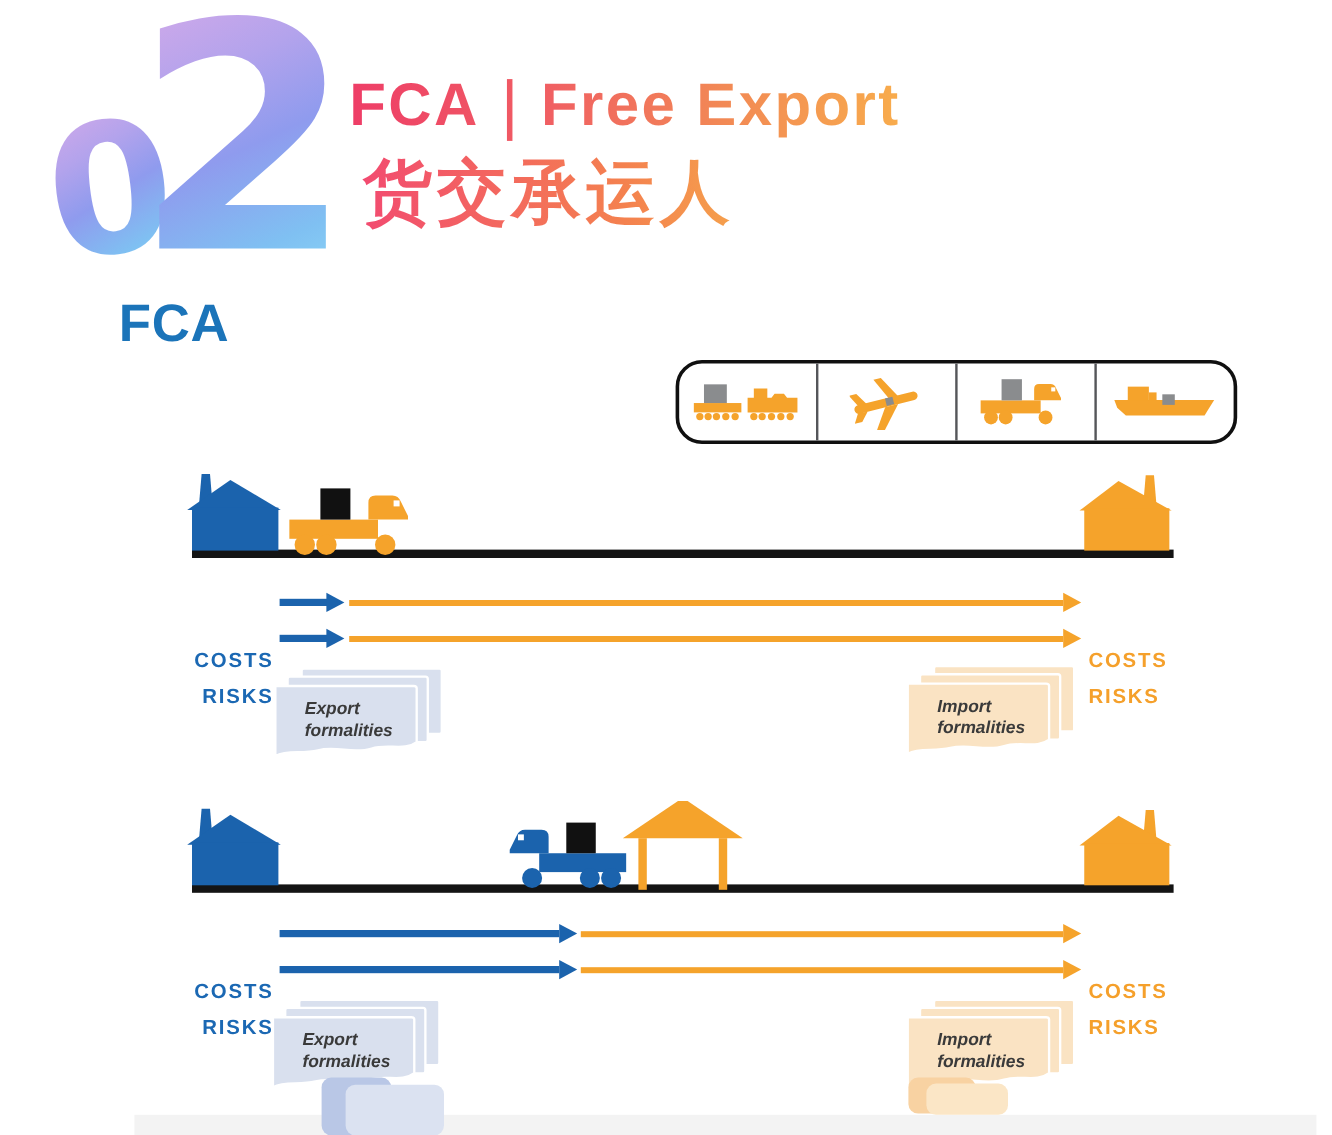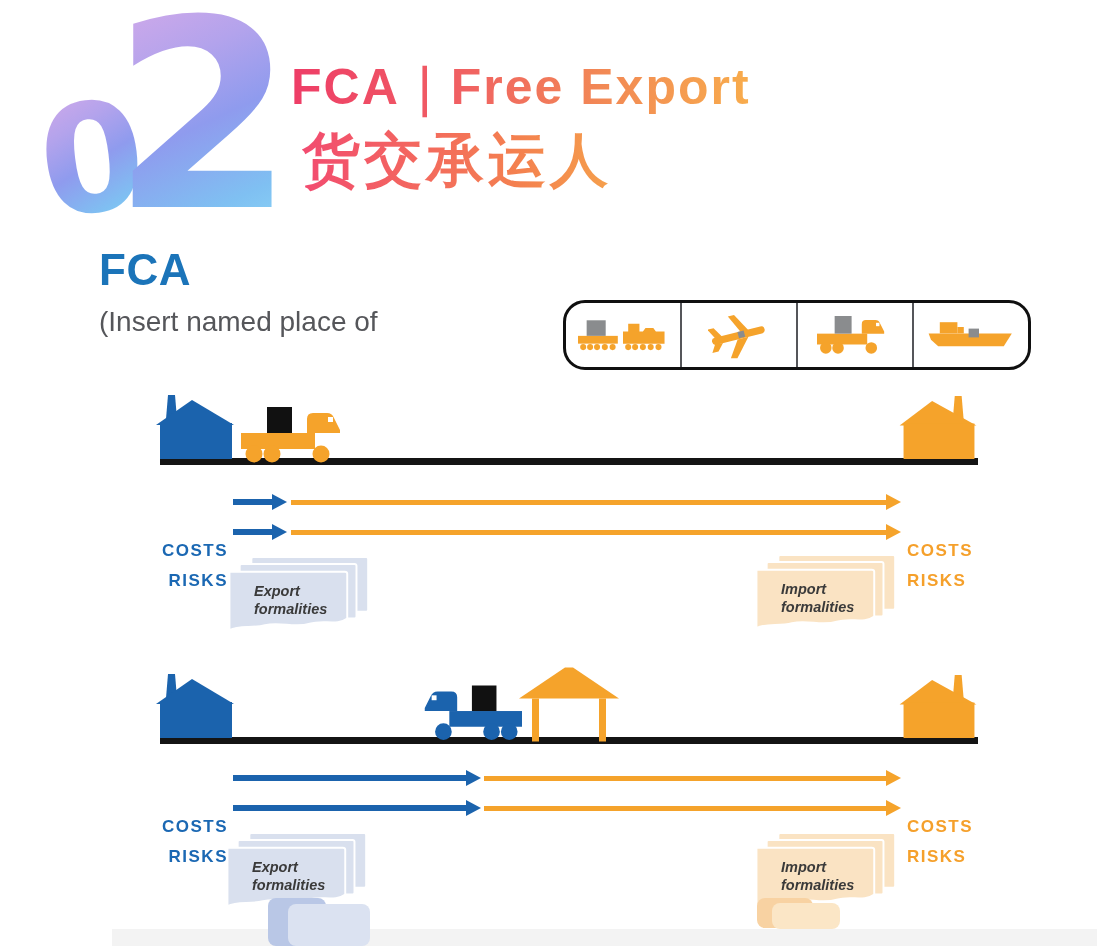--- a/index.html
+++ b/index.html
@@ -65,21 +65,20 @@
 
   <div class="balloon balloon-zero">0</div>
   <div class="balloon balloon-two">2</div>
   <div class="title-grad title-en">FCA｜Free Export</div>
   <div class="title-grad title-zh">货交承运人</div>
 
   <div class="abs term-row">
     <span class="term-code">FCA</span>
   </div>
   <div class="abs term-sub">
-    <div>(Insert named place of</div>
   </div>
 
   <div class="abs modes-box">
     <div class="mode-cell">
       <svg width="90" height="42" viewBox="0 0 104 44">
         <g fill="#F5A32B">
           <rect x="0" y="23" width="46" height="9"></rect>
           <circle cx="6" cy="36" r="3.5"></circle>
             <circle cx="14" cy="36" r="3.5"></circle>
             <circle cx="22" cy="36" r="3.5"></circle>

